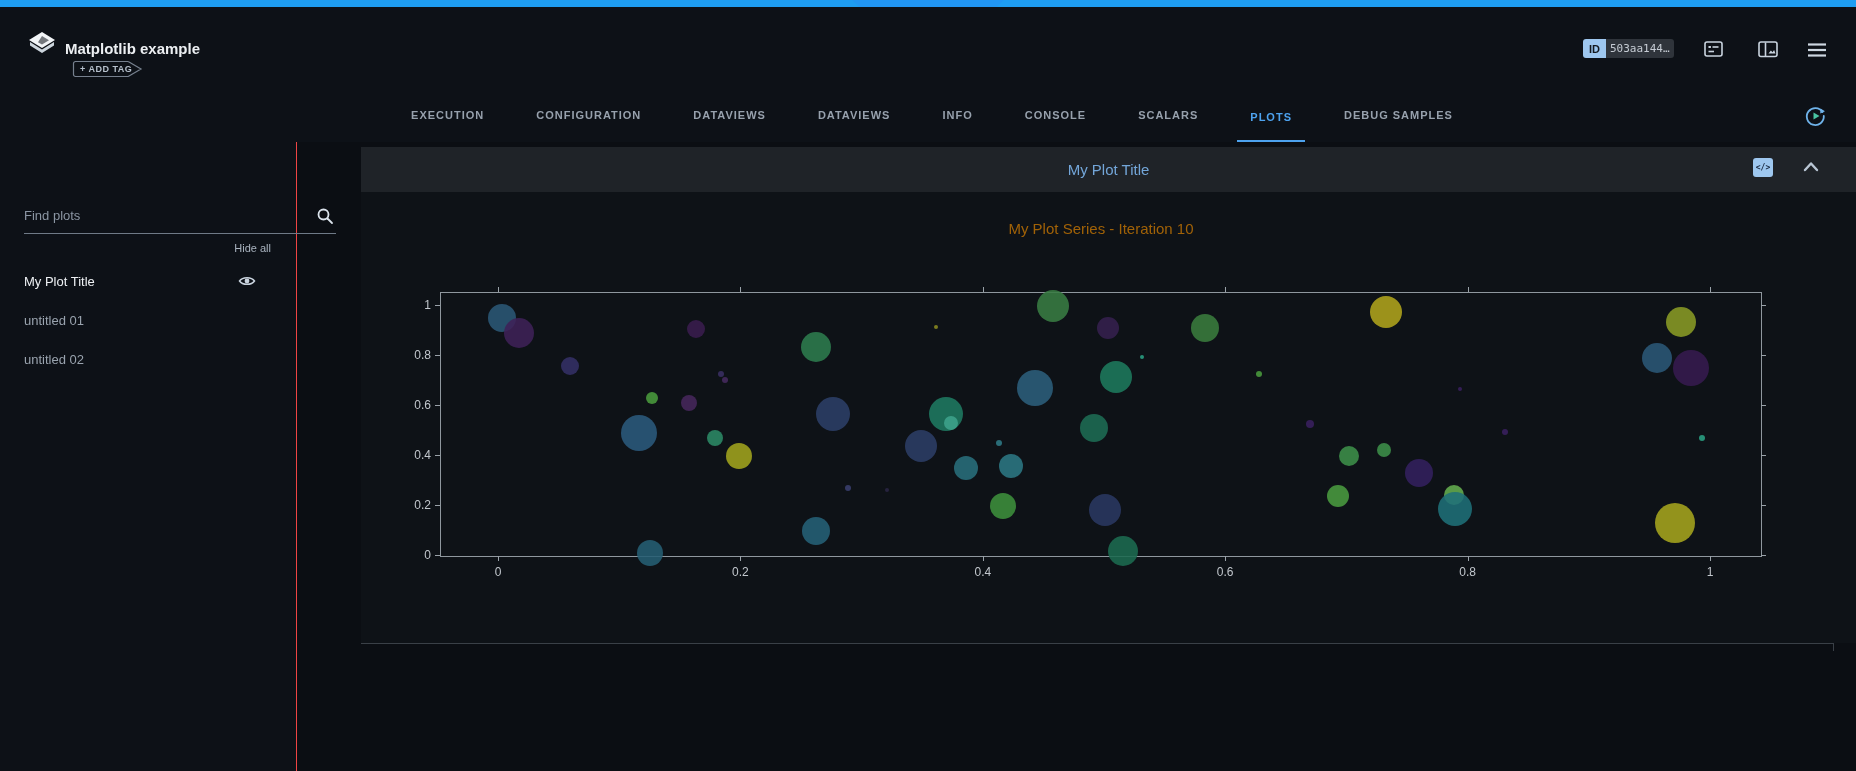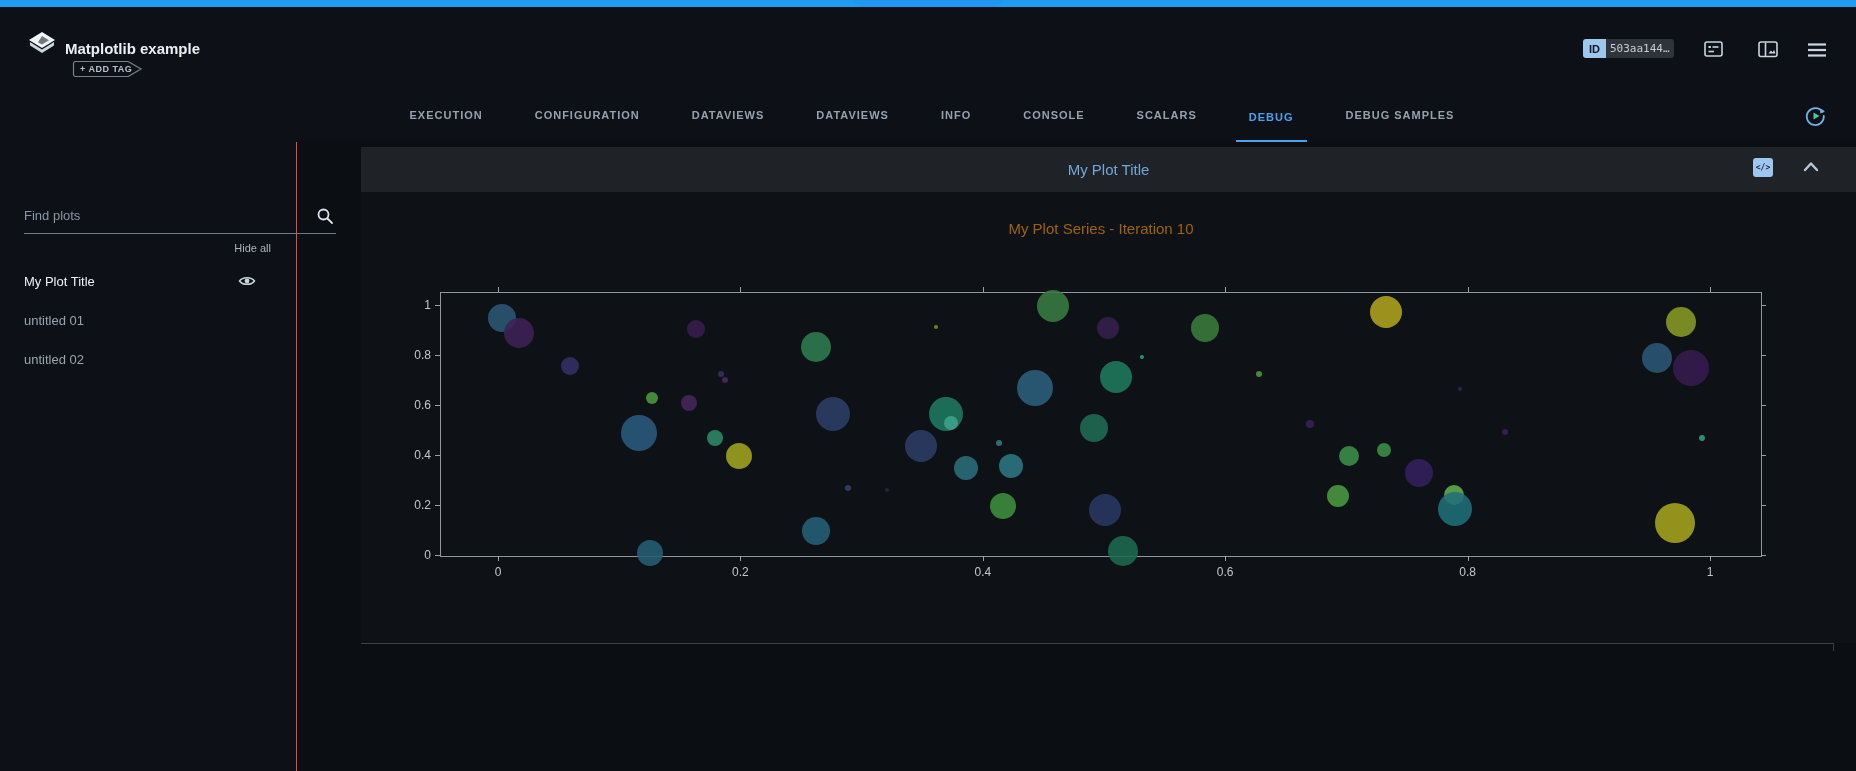--- a/index.html
+++ b/index.html
@@ -157,21 +157,21 @@
 </div>
 
 <div class="abs tabs-row" id="tabs-row">
     <div class="tab">EXECUTION</div>
     <div class="tab">CONFIGURATION</div>
     <div class="tab">DATAVIEWS</div>
     <div class="tab">DATAVIEWS</div>
     <div class="tab">INFO</div>
     <div class="tab">CONSOLE</div>
     <div class="tab">SCALARS</div>
-    <div class="tab active">DEBUG</div>
+    <div class="tab active">PLOTS</div>
     <div class="tab">DEBUG SAMPLES</div>
   </div>
 <svg class="abs refresh-btn" viewBox="0 0 26 26">
   <path d="M20.5 9 A8.5 8.5 0 1 0 21.8 13" fill="none" stroke="#6fb3ea" stroke-width="1.8" stroke-linecap="round"></path>
   <polygon points="18.5,5.5 23,8.2 18.2,10.5" fill="#6fb3ea"></polygon>
   <polygon points="11.5,9.5 17.5,13 11.5,16.5" fill="#49c5a2"></polygon>
 </svg>
 
 <div class="abs sidebar">
   <div class="search-wrap">

